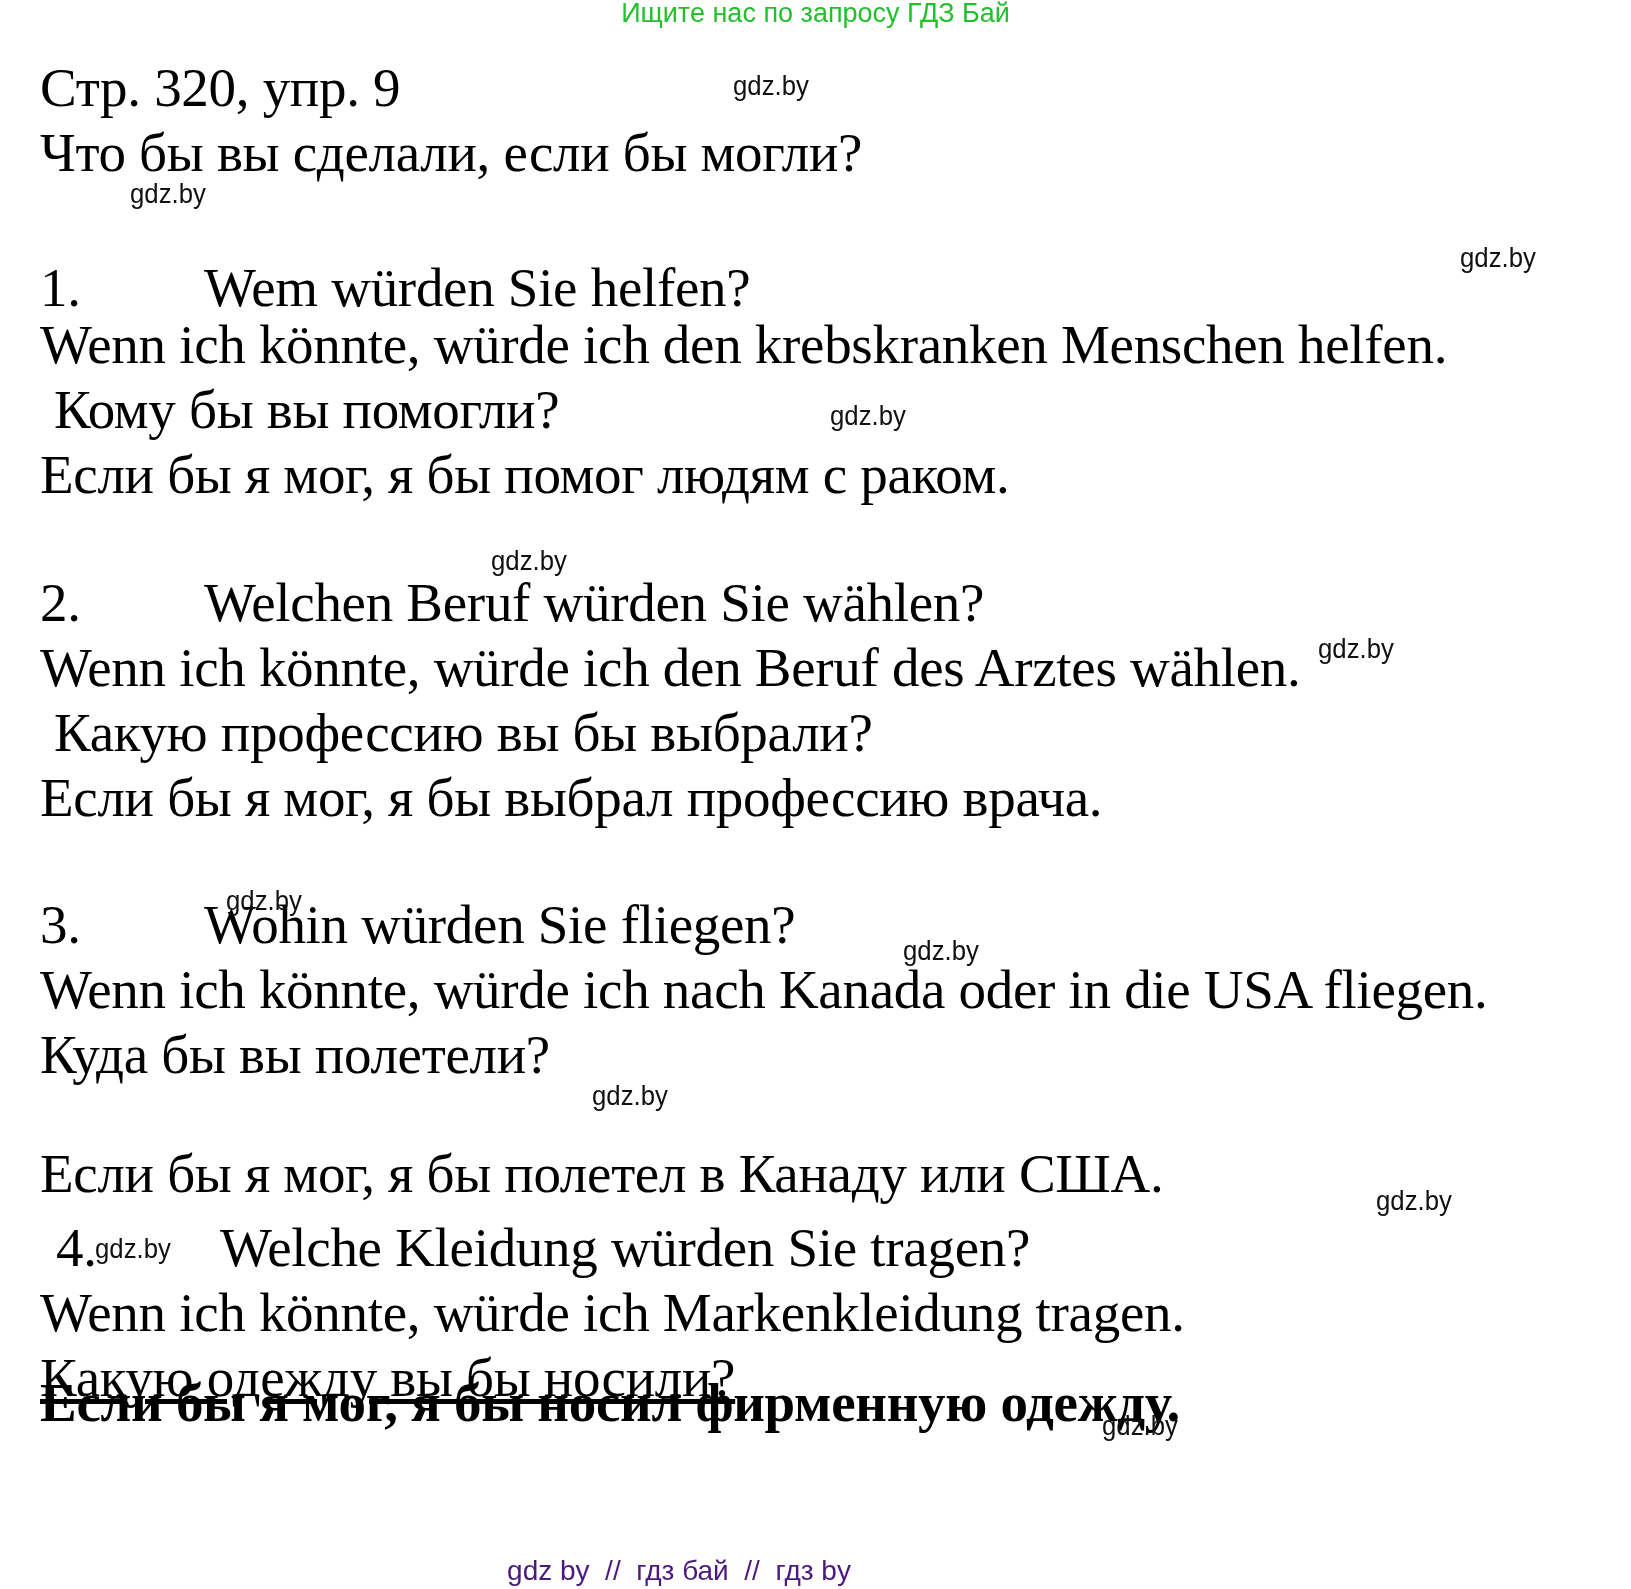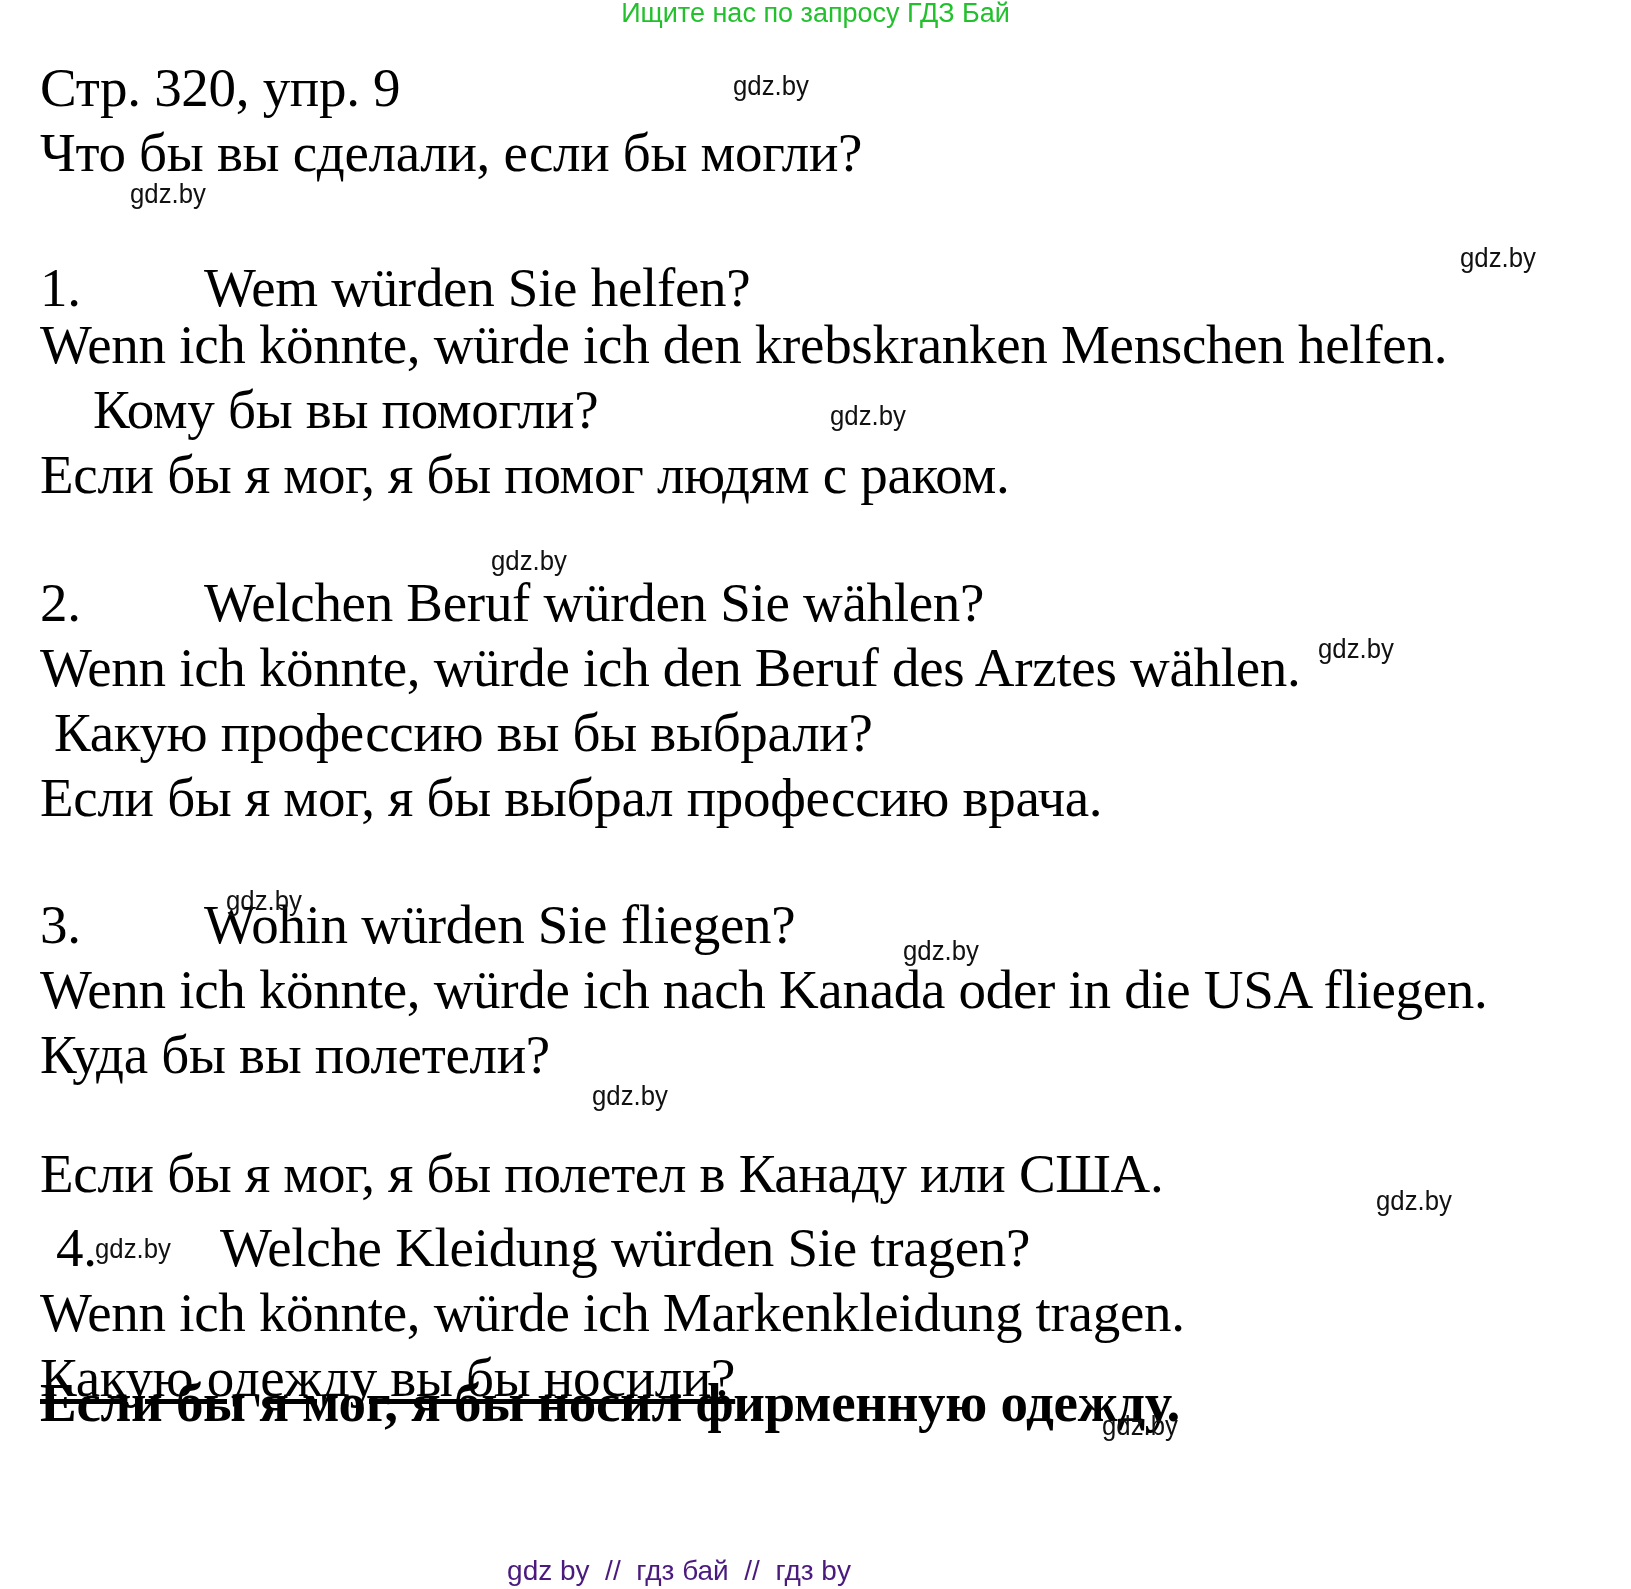--- a/index.html
+++ b/index.html
@@ -64,21 +64,21 @@
 </head>
 <body>
 
 <div class="top-banner">Ищите нас по запросу ГДЗ Бай</div>
 
 <div class="line" style="top:60px;text-align:center;">Стр. 320, упр. 9</div>
 <div class="line" style="top:125px;">Что бы вы сделали, если бы могли?</div>
 
 <div class="line" style="top:260px;"><span class="num">1.</span><span>Wem würden Sie helfen?</span></div>
 <div class="line" style="top:317px;">Wenn ich könnte, würde ich den krebskranken Menschen helfen.</div>
-<div class="line indent" style="top:382px;margin-left:39px;">Кому бы вы помогли?</div>
+<div class="line indent" style="top:382px;">Кому бы вы помогли?</div>
 <div class="line" style="top:447px;">Если бы я мог, я бы помог людям с раком.</div>
 
 <div class="line" style="top:575px;"><span class="num">2.</span><span>Welchen Beruf würden Sie wählen?</span></div>
 <div class="line" style="top:640px;">Wenn ich könnte, würde ich den Beruf des Arztes wählen.</div>
 <div class="line indent" style="top:705px;">Какую профессию вы бы выбрали?</div>
 <div class="line" style="top:770px;">Если бы я мог, я бы выбрал профессию врача.</div>
 
 <div class="line" style="top:897px;"><span class="num">3.</span><span>Wohin würden Sie fliegen?</span></div>
 <div class="line" style="top:962px;">Wenn ich könnte, würde ich nach Kanada oder in die USA fliegen.</div>
 <div class="line" style="top:1027px;">Куда бы вы полетели?</div>

